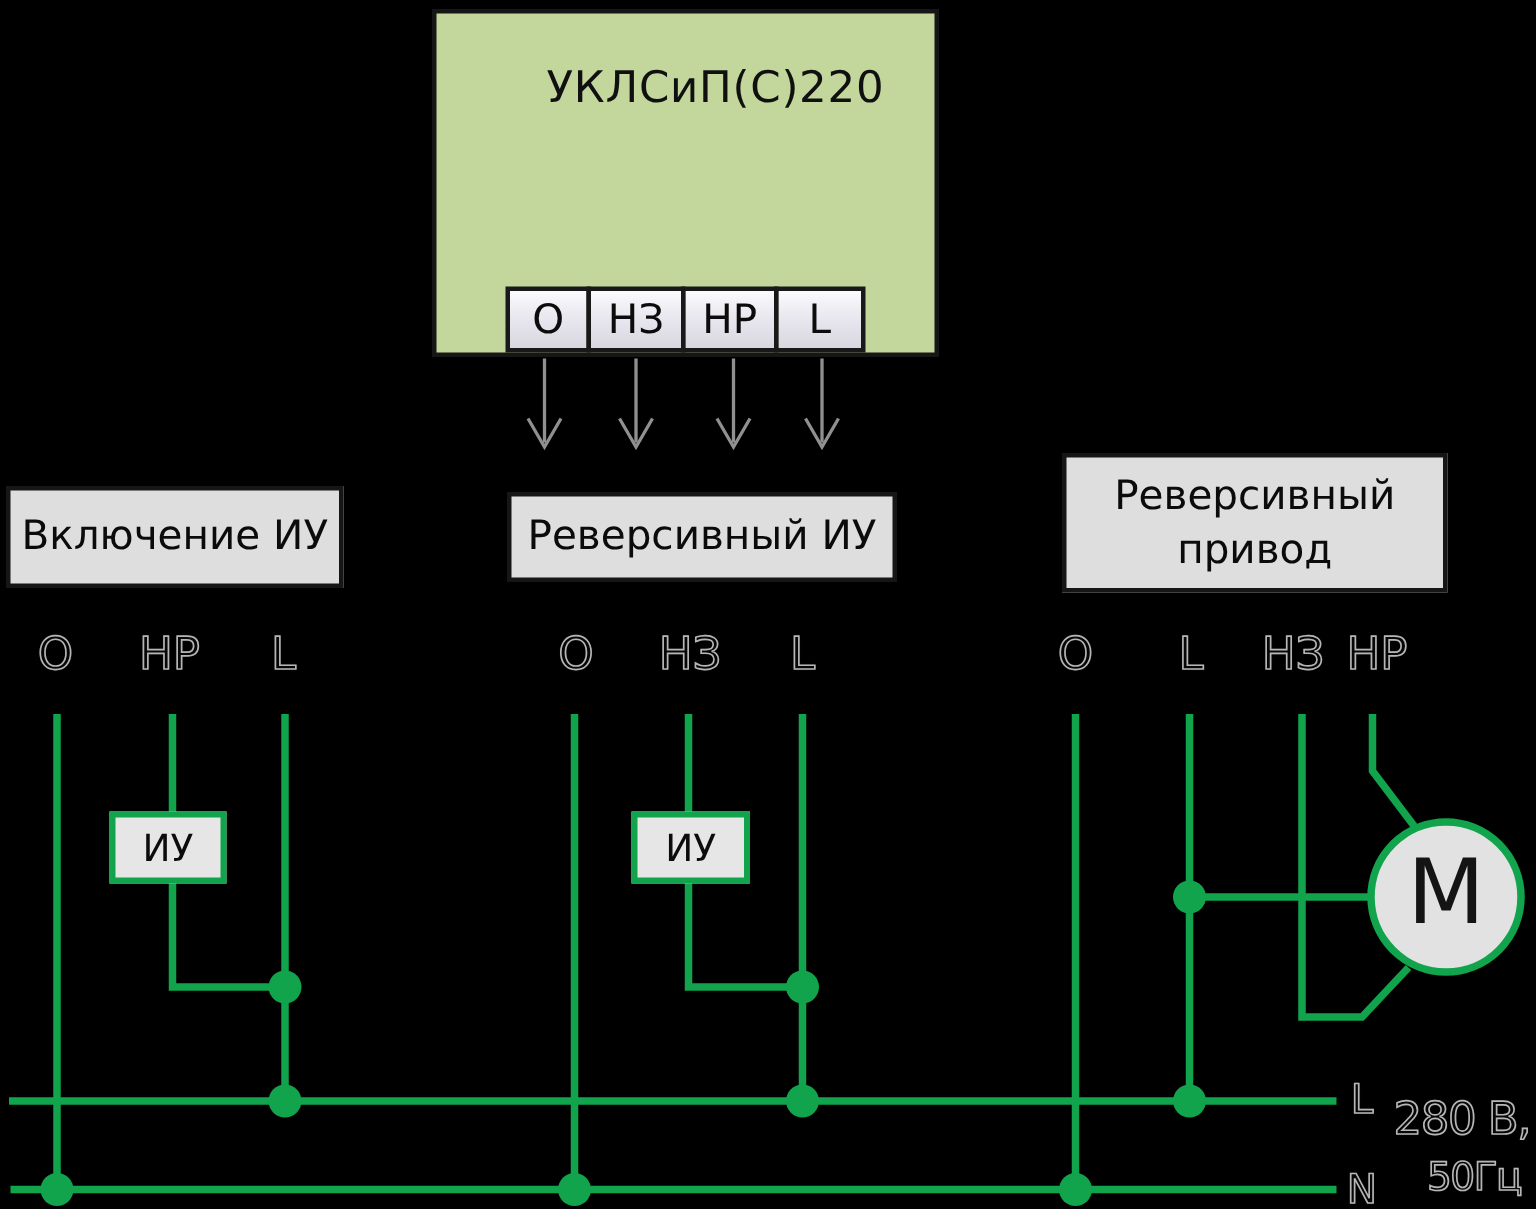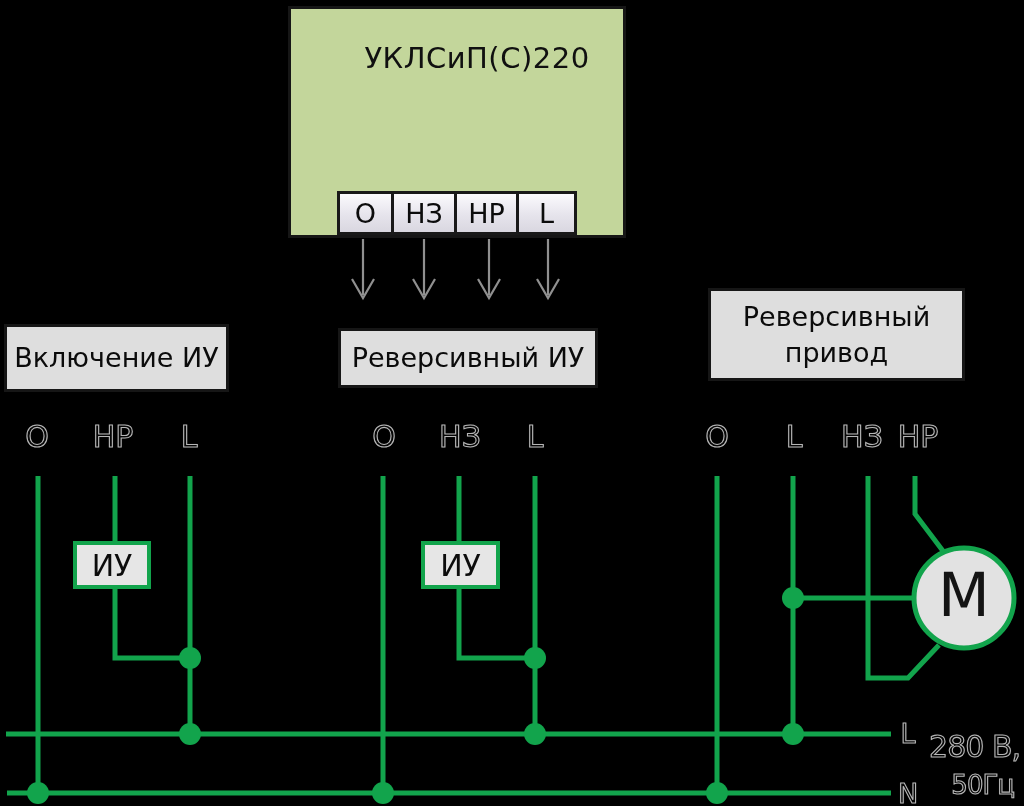--- a/index.html
+++ b/index.html
@@ -31,36 +31,36 @@
   .terminal-cell + .terminal-cell{margin-left:-3px;}
 
   
   .panel{
     background:#dedede;border:3px solid #161616;
     display:flex;align-items:center;justify-content:center;
     text-align:center;font-size:27px;color:#0b0b0b;line-height:1.32;
   }
   .panel-1{left:4px;top:324px;width:225px;height:68px;}
   .panel-2{left:338px;top:328px;width:260px;height:60px;}
-  .panel-3{left:708px;top:288px;width:257px;height:93px;padding:0 28px;}
+  .panel-3{left:708px;top:302px;width:257px;height:93px;padding:0 28px;}
 
   
   .hollow{
     color:#060606;
     -webkit-text-stroke:1.1px #b6b6b6;
     text-shadow:0 0 1px #7a7a7a;
   }
   .wire-label{top:419px;font-size:30px;transform:translateX(-50%);}
   .power-label{font-size:27px;transform:translateX(-50%);}
 
   
   .iu-box{
     background:#e6e6e6;border:4px solid #12a44c;
     display:flex;align-items:center;justify-content:center;
-    font-size:30px;color:#0c0c0c;
+    font-size:25px;color:#0c0c0c;
   }
   .iu-1{left:73px;top:541px;width:78px;height:48px;}
   .iu-2{left:421px;top:541px;width:79px;height:48px;}
 
   .motor-label{
     left:964px;top:598px;transform:translate(-50%,-54%);
     font-size:60px;color:#141414;
   }
   .voltage-label{right:4px;top:729px;font-size:30px;letter-spacing:-1px;}
   .frequency-label{right:10px;top:770px;font-size:26px;letter-spacing:-1px;}

